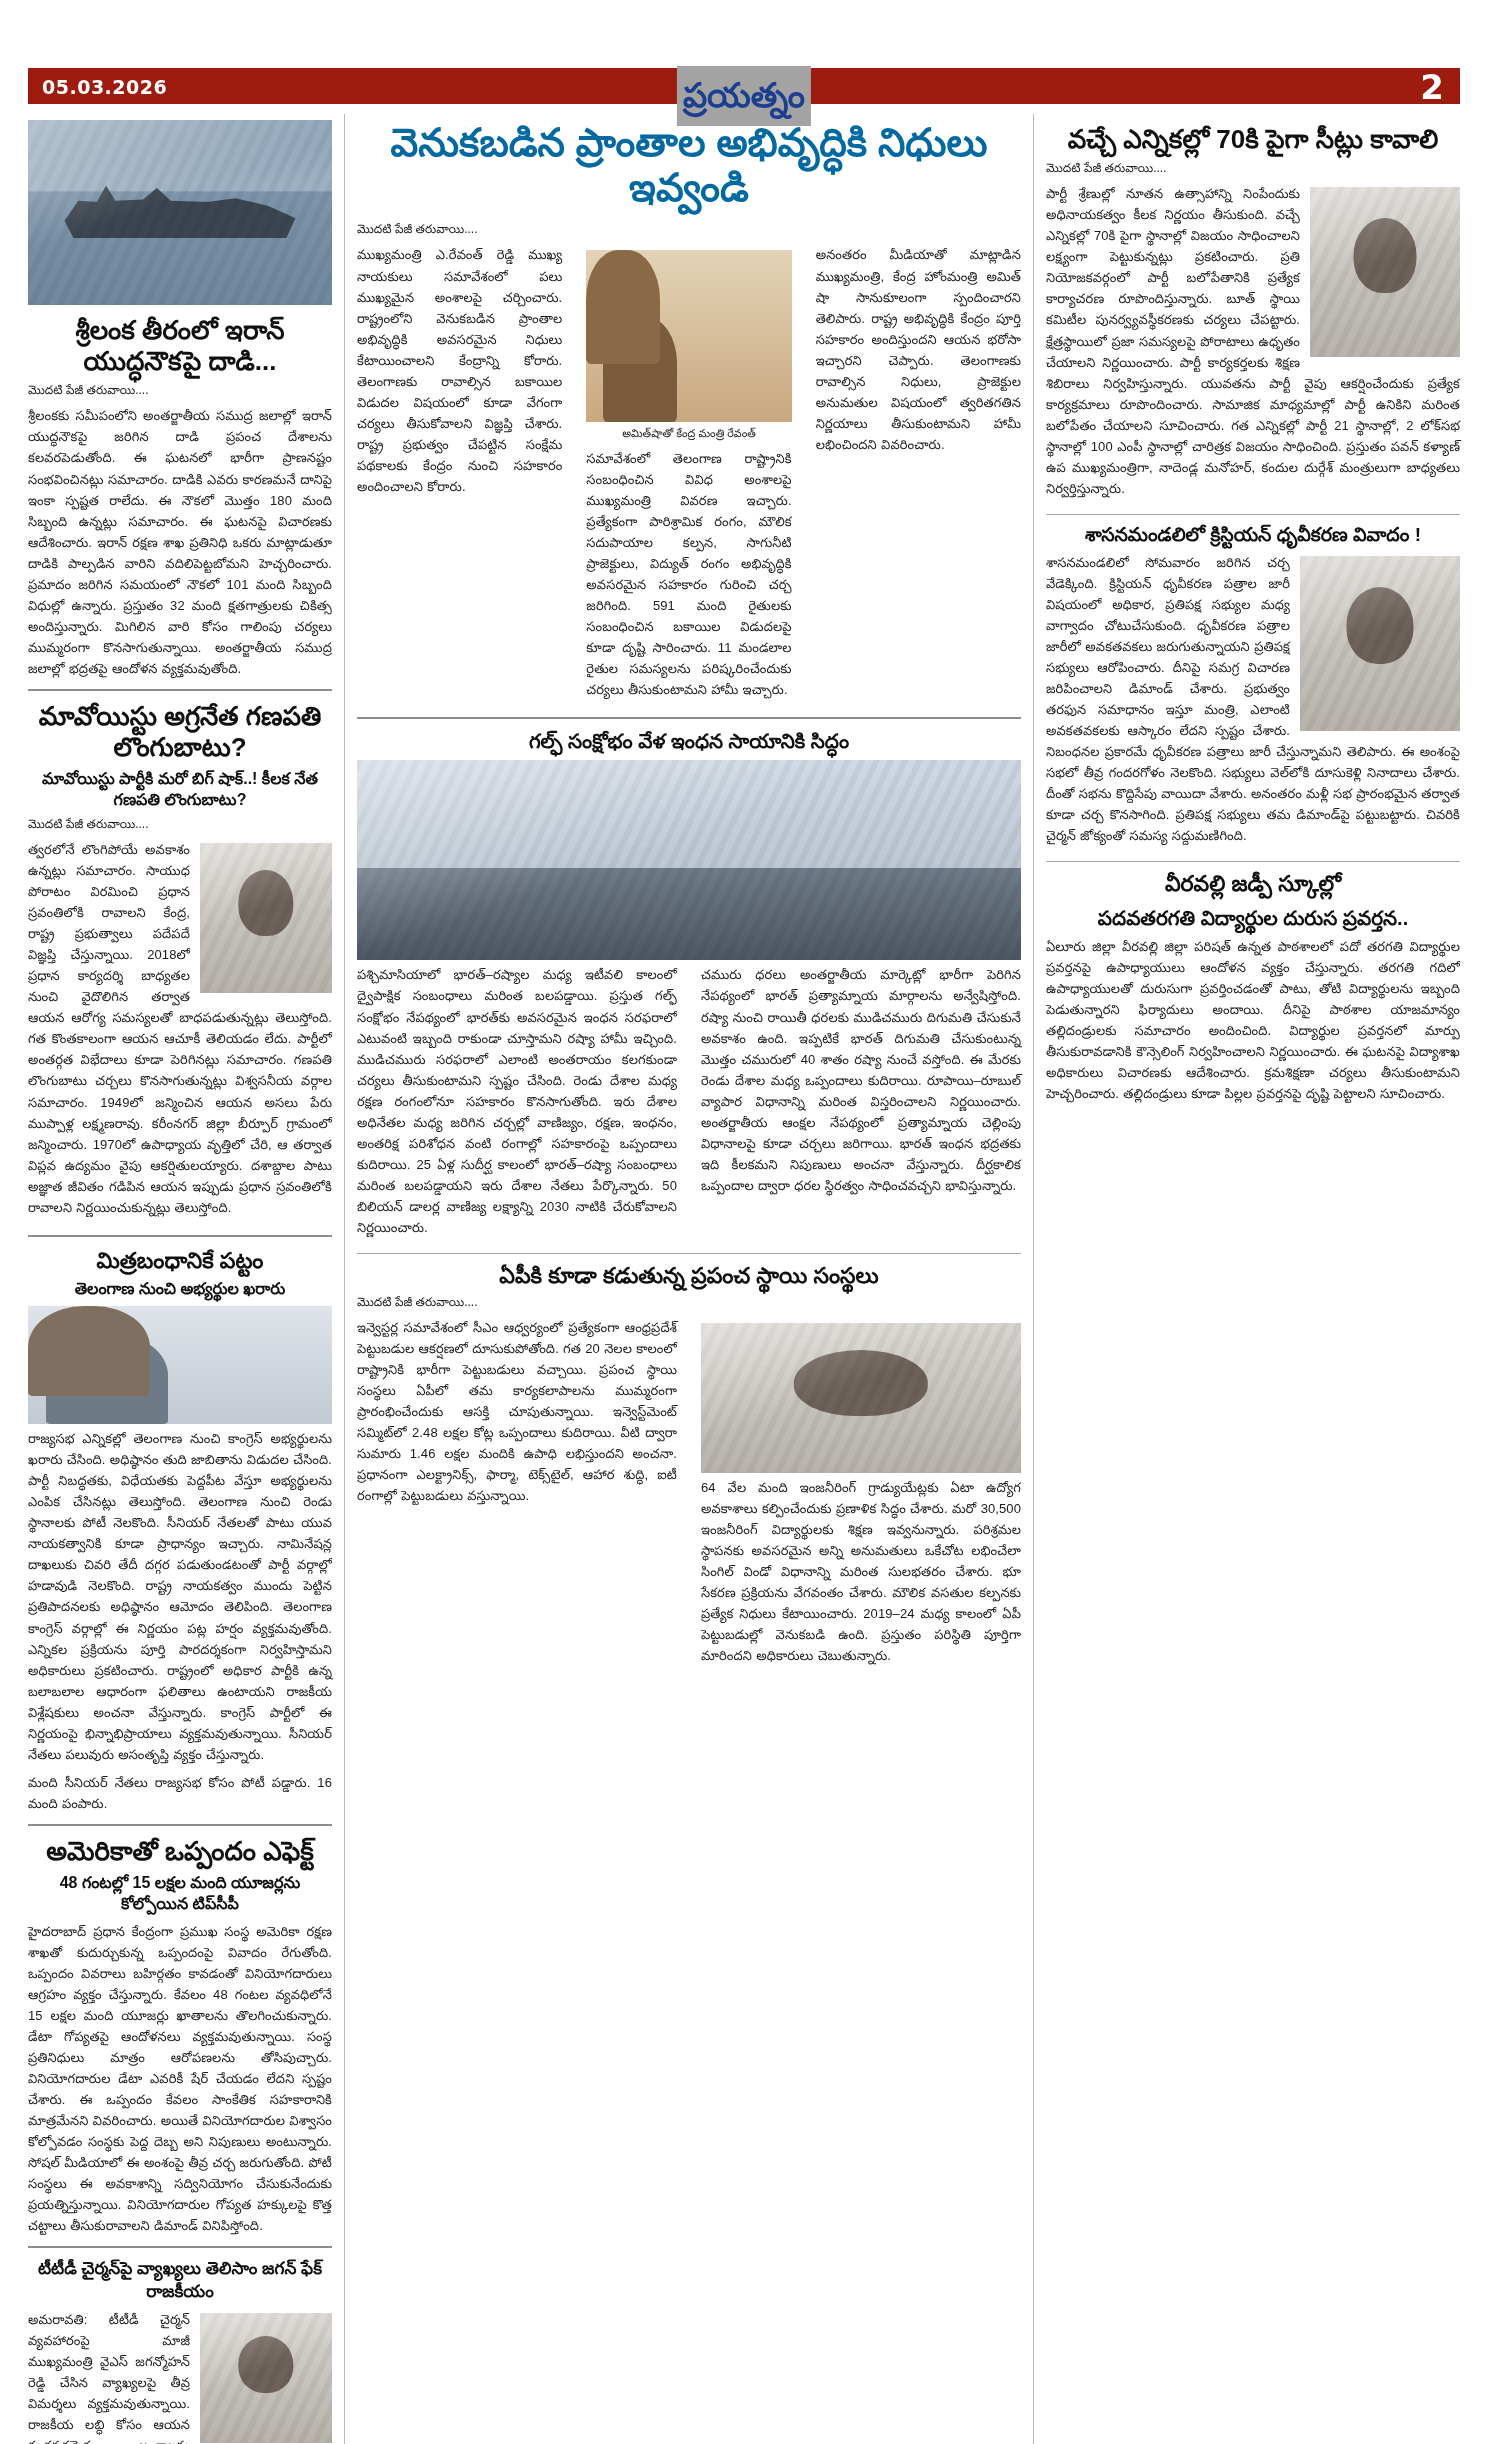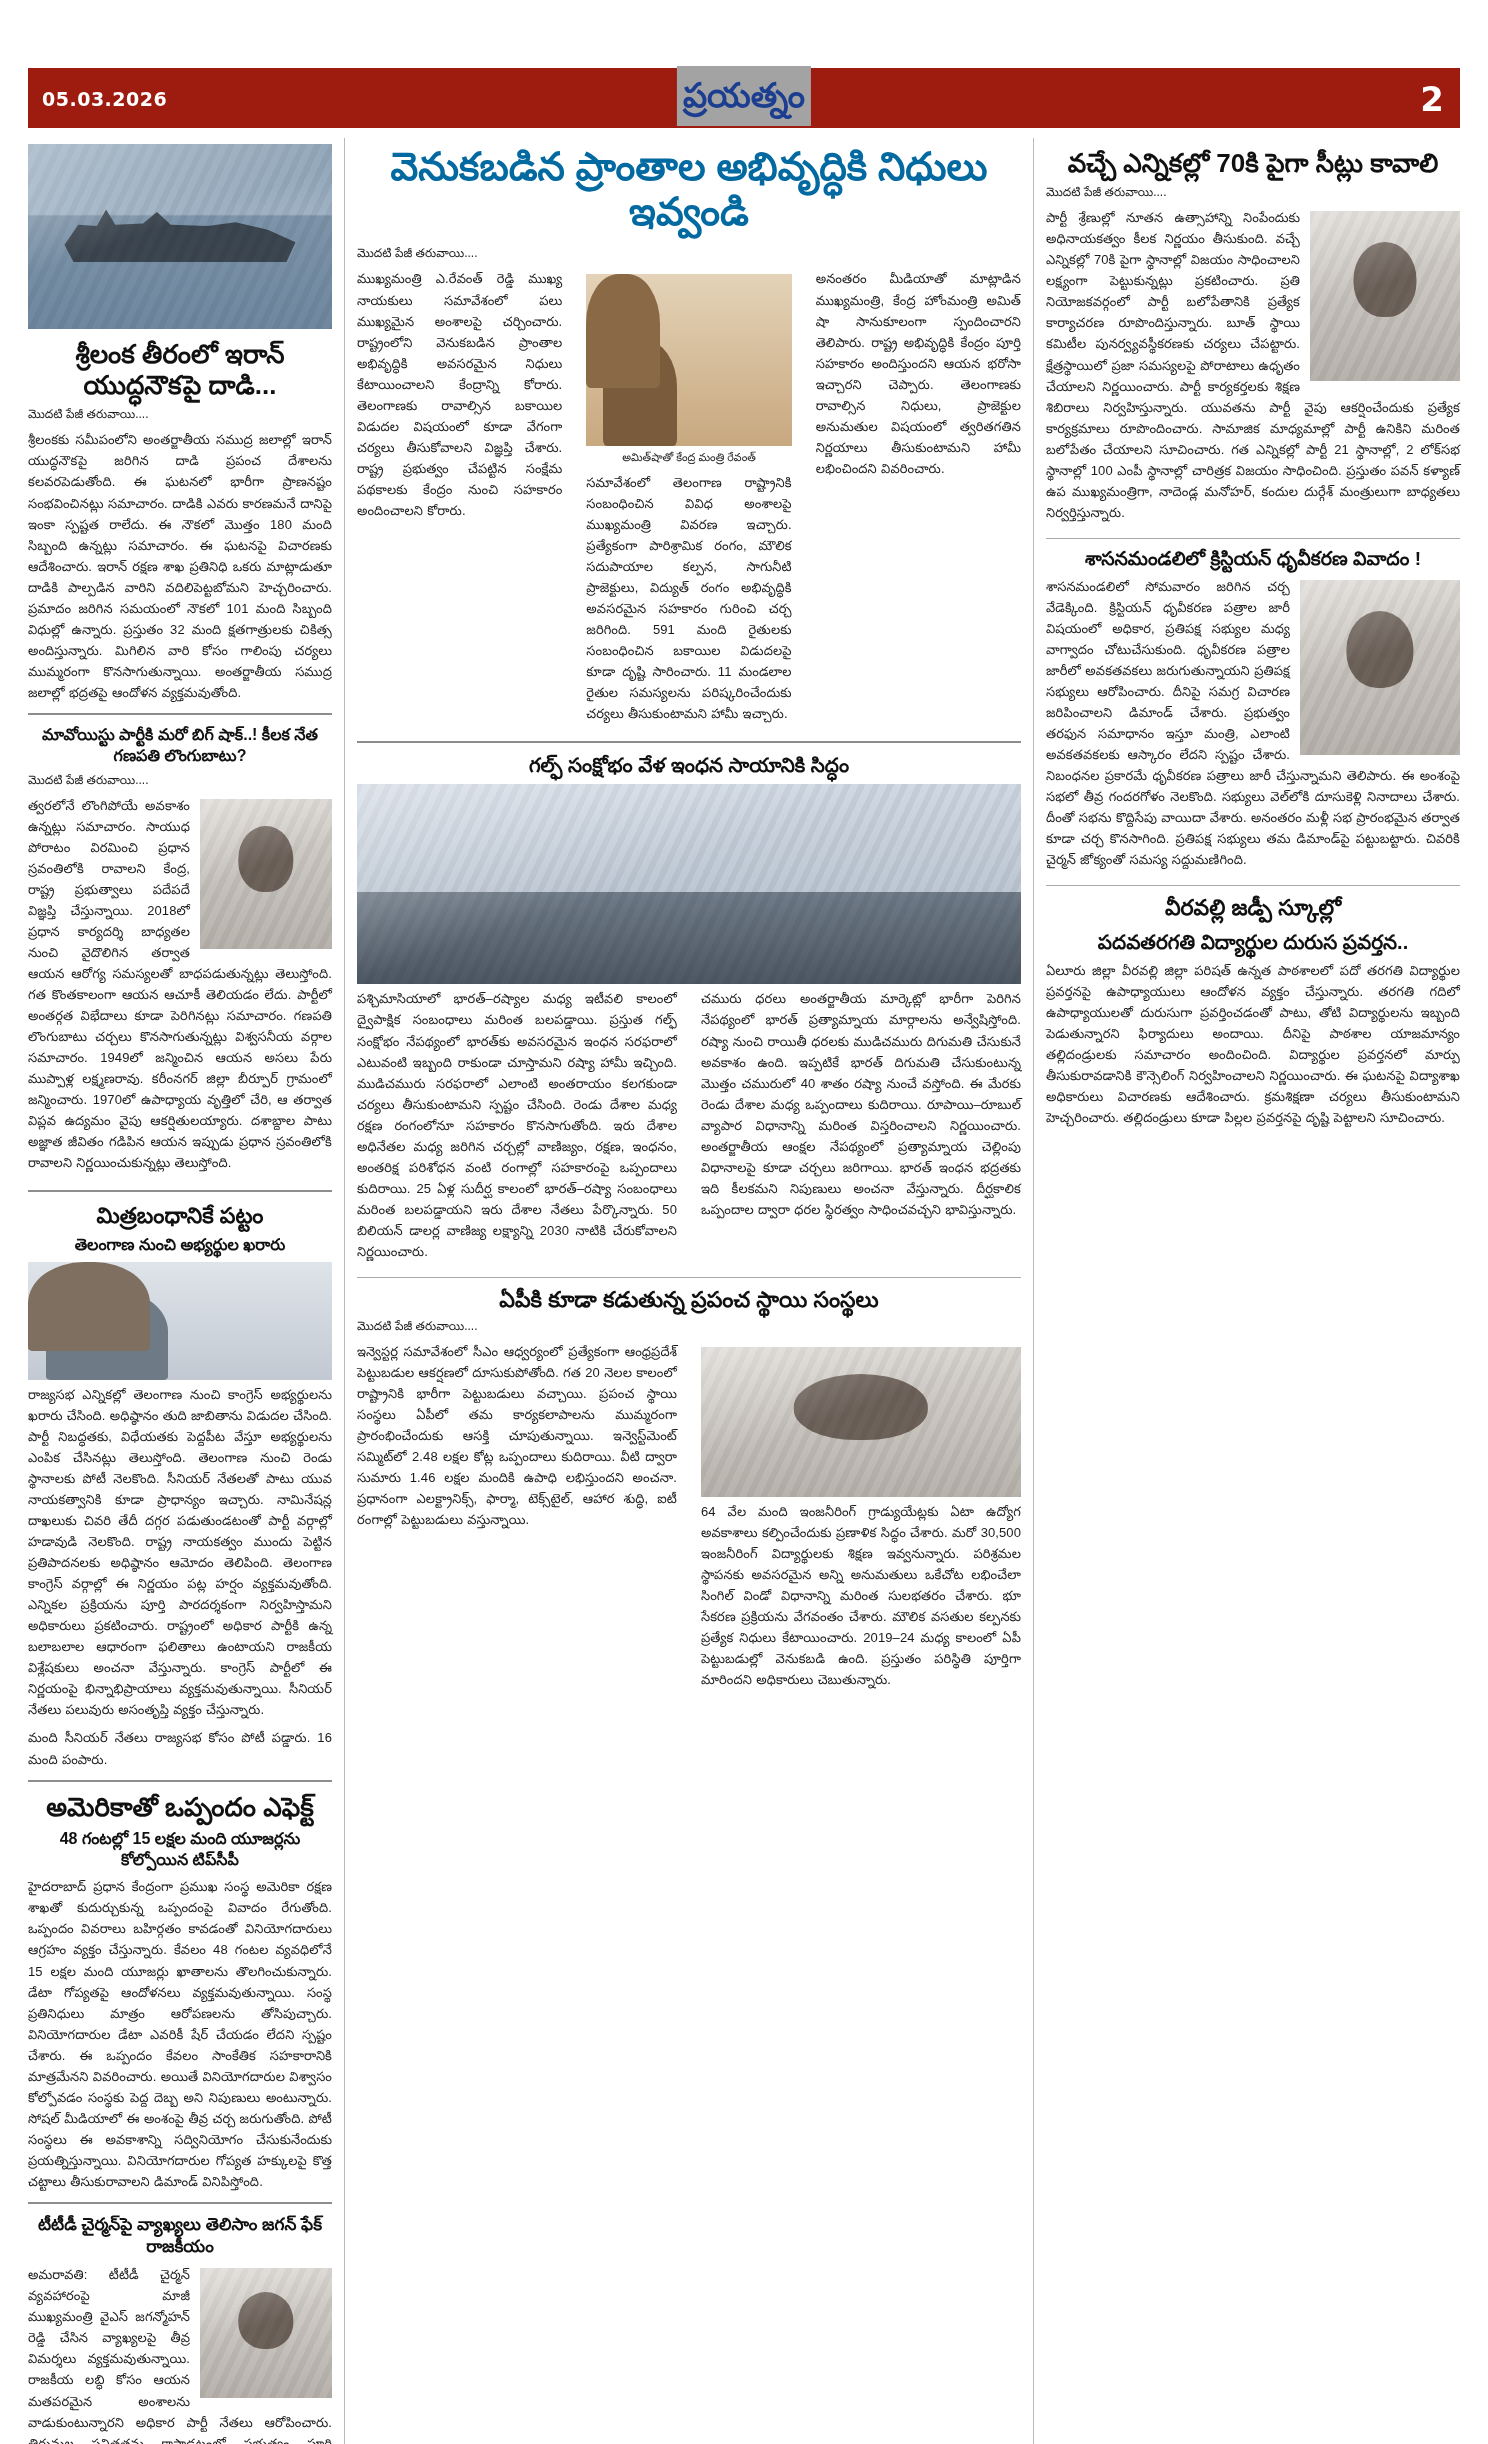--- a/index.html
+++ b/index.html
@@ -10,21 +10,21 @@
     font-family:"Liberation Sans", sans-serif;
     color:#111;
     position:relative;
     overflow:hidden;
   }
   .page { width:1488px; height:2444px; position:relative; padding:0 28px; }
 
   
   .masthead {
     position:relative;
-    height:60px;
+    height:36px;
     background:#9e1b10;
     margin-top:68px;
     display:flex; align-items:center;
     border-top:2px solid #9e1b10;
   }
   .masthead .date {
     color:#fff; font-weight:bold; font-size:19px;
     letter-spacing:0.5px; padding-left:14px;
     font-family:"DejaVu Sans", sans-serif;
   }
@@ -143,20 +143,21 @@
 
       <div class="img-wrap">
         <div class="ph ph-sea" style="height:185px;"></div>
       </div>
       <div class="hl1">శ్రీలంక తీరంలో ఇరాన్ యుద్ధనౌకపై దాడి...</div>
       <div class="contd">మొదటి పేజీ తరువాయి....</div>
       <p class="body-txt">శ్రీలంకకు సమీపంలోని అంతర్జాతీయ సముద్ర జలాల్లో ఇరాన్ యుద్ధనౌకపై జరిగిన దాడి ప్రపంచ దేశాలను కలవరపెడుతోంది. ఈ ఘటనలో భారీగా ప్రాణనష్టం సంభవించినట్లు సమాచారం. దాడికి ఎవరు కారణమనే దానిపై ఇంకా స్పష్టత రాలేదు. ఈ నౌకలో మొత్తం 180 మంది సిబ్బంది ఉన్నట్లు సమాచారం. ఈ ఘటనపై విచారణకు ఆదేశించారు. ఇరాన్ రక్షణ శాఖ ప్రతినిధి ఒకరు మాట్లాడుతూ దాడికి పాల్పడిన వారిని వదిలిపెట్టబోమని హెచ్చరించారు. ప్రమాదం జరిగిన సమయంలో నౌకలో 101 మంది సిబ్బంది విధుల్లో ఉన్నారు. ప్రస్తుతం 32 మంది క్షతగాత్రులకు చికిత్స అందిస్తున్నారు. మిగిలిన వారి కోసం గాలింపు చర్యలు ముమ్మరంగా కొనసాగుతున్నాయి. అంతర్జాతీయ సముద్ర జలాల్లో భద్రతపై ఆందోళన వ్యక్తమవుతోంది.</p>
 
       <hr class="rule">
 
+      <div class="hl1">మావోయిస్టు అగ్రనేత గణపతి లొంగుబాటు?</div>
       <div class="hl-sub">మావోయిస్టు పార్టీకి మరో బిగ్ షాక్..! కీలక నేత గణపతి లొంగుబాటు?</div>
       <div class="contd">మొదటి పేజీ తరువాయి....</div>
       <div class="clearfix">
         <div class="img-float-r">
           <div class="ph ph-portrait" style="height:150px;"></div>
         </div>
         <p class="body-txt">త్వరలోనే లొంగిపోయే అవకాశం ఉన్నట్లు సమాచారం. సాయుధ పోరాటం విరమించి ప్రధాన స్రవంతిలోకి రావాలని కేంద్ర, రాష్ట్ర ప్రభుత్వాలు పదేపదే విజ్ఞప్తి చేస్తున్నాయి. 2018లో ప్రధాన కార్యదర్శి బాధ్యతల నుంచి వైదొలిగిన తర్వాత ఆయన ఆరోగ్య సమస్యలతో బాధపడుతున్నట్లు తెలుస్తోంది. గత కొంతకాలంగా ఆయన ఆచూకీ తెలియడం లేదు. పార్టీలో అంతర్గత విభేదాలు కూడా పెరిగినట్లు సమాచారం. గణపతి లొంగుబాటు చర్చలు కొనసాగుతున్నట్లు విశ్వసనీయ వర్గాల సమాచారం. 1949లో జన్మించిన ఆయన అసలు పేరు ముప్పాళ్ల లక్ష్మణరావు. కరీంనగర్ జిల్లా బీర్పూర్ గ్రామంలో జన్మించారు. 1970లో ఉపాధ్యాయ వృత్తిలో చేరి, ఆ తర్వాత విప్లవ ఉద్యమం వైపు ఆకర్షితులయ్యారు. దశాబ్దాల పాటు అజ్ఞాత జీవితం గడిపిన ఆయన ఇప్పుడు ప్రధాన స్రవంతిలోకి రావాలని నిర్ణయించుకున్నట్లు తెలుస్తోంది.</p>
       </div>
 
       <hr class="rule">

